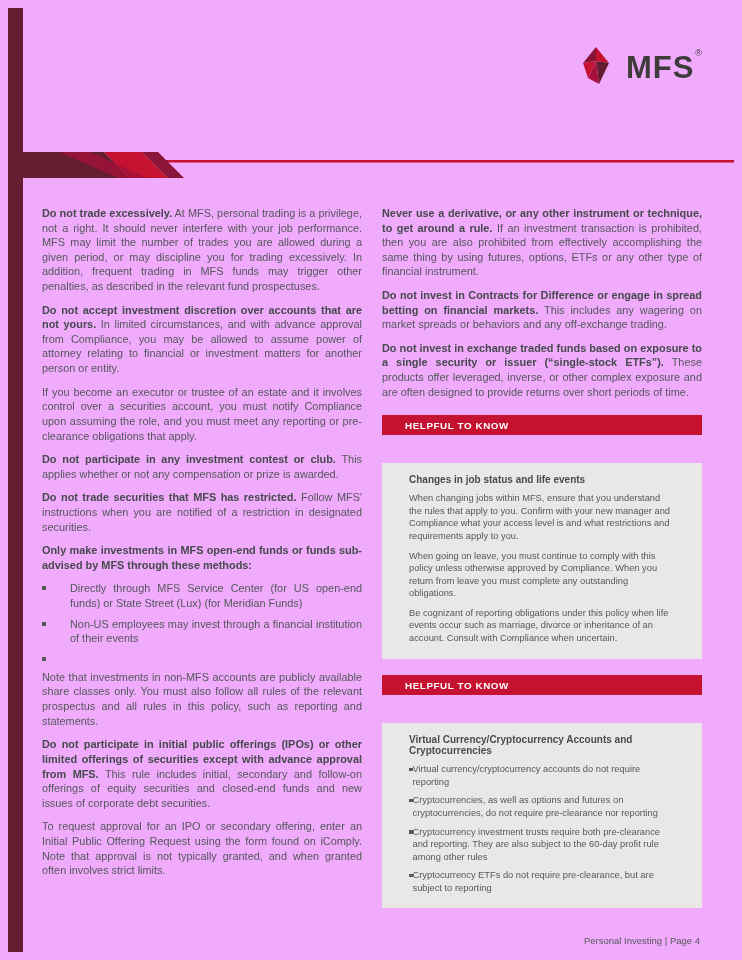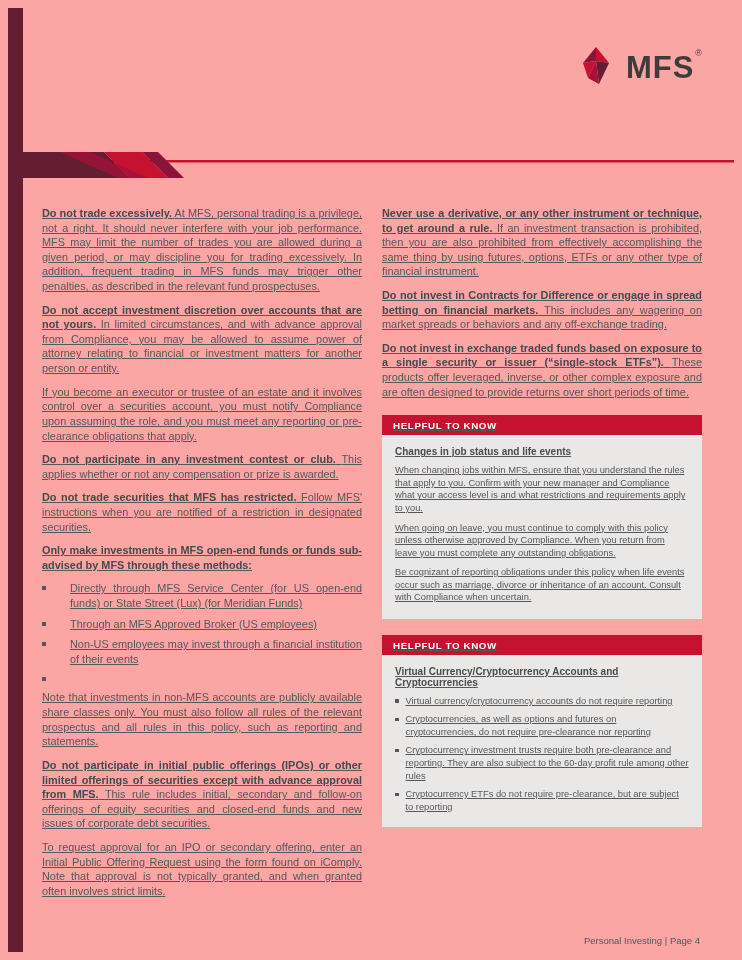--- a/index.html
+++ b/index.html
@@ -4,55 +4,55 @@
 <style>
   * { margin:0; padding:0; box-sizing:border-box; }
   html, body { width:742px; height:960px; }
   body {
     font-family:"Liberation Sans","DejaVu Sans",sans-serif;
     background:#ffffff;
     position:relative;
     color:#55575b;
     overflow:hidden;
   }
-  .page { position:absolute; inset:0; background:#fca5a5; }
+  .page { position:absolute; inset:0; background:#f0abfc; }
 
   .left-bar {
     position:absolute; left:8px; top:8px; width:15px; height:944px;
     background:#651d32;
   }
 
   .logo { position:absolute; top:46px; right:40px; display:flex; align-items:center; }
   .logo-bird { display:block; margin-right:7px; }
   .logo-text { font-size:31px; font-weight:bold; color:#3d3c3b; letter-spacing:1px; line-height:1; }
   .logo-reg { font-size:9px; color:#3d3c3b; align-self:flex-start; margin-top:2px; margin-left:1px; }
 
   .band { position:absolute; left:8px; top:152px; width:726px; height:26px; }
   .band svg { display:block; }
 
   .columns { position:absolute; left:42px; top:206px; width:660px; display:flex; gap:20px; }
-  .col { width:320px;text-decoration:underline; }
+  .col { width:320px; }
 
   .para { font-size:10.9px; line-height:1.34; text-align:justify; margin-bottom:9px; color:#55575b; }
   .lead { font-weight:bold; color:#46494d; }
 
   .bullets { margin:1px 0 9px 0; }
   .bullet { display:flex; gap:24px; font-size:10.9px; line-height:1.34; margin-bottom:6px; text-align:justify; color:#55575b; }
   .sq { flex:0 0 auto; width:4px; height:4px; background:#55575b; margin-top:5px; }
 
   .know-box { margin-top:16px; }
   .know-header {
     background:#c41230; color:#ffffff;
     font-size:9.8px; font-weight:bold; letter-spacing:0.6px;
-    padding:5px 11px 4px;
+    padding:5px 23px 4px;
   }
-  .know-body { background:#e9e8e7; padding:11px 13px 8px; }
+  .know-body { background:#e9e8e7; padding:11px 27px 8px;margin-top:28px; }
   .know-subhead { font-size:10px; font-weight:bold; color:#494c4f; margin-bottom:7px; }
   .know-para { font-size:9.3px; line-height:1.35; color:#55575b; margin-bottom:7px; }
-  .kbullet { display:flex; gap:7px; font-size:9.3px; line-height:1.35; margin-bottom:6px; color:#55575b; }
+  .kbullet { display:flex; font-size:9.3px; line-height:1.35; margin-bottom:6px; color:#55575b; }
   .ksq { flex:0 0 auto; width:3.5px; height:3.5px; background:#55575b; margin-top:4.5px; }
 
   .footer { position:absolute; right:42px; bottom:14px; font-size:9.5px; color:#55575b; }
 </style>
 </head>
 <body>
 
 <div class="page">
 
   <div class="left-bar"></div>
@@ -86,24 +86,20 @@
       <p class="para"><span class="lead">Do not accept investment discretion over accounts that are not yours.</span> <span>In limited circumstances, and with advance approval from Compliance, you may be allowed to assume power of attorney relating to financial or investment matters for another person or entity.</span></p>
       <p class="para"><span class="lead"></span> <span>If you become an executor or trustee of an estate and it involves control over a securities account, you must notify Compliance upon assuming the role, and you must meet any reporting or pre-clearance obligations that apply.</span></p>
       <p class="para"><span class="lead">Do not participate in any investment contest or club.</span> <span>This applies whether or not any compensation or prize is awarded.</span></p>
       <p class="para"><span class="lead">Do not trade securities that MFS has restricted.</span> <span>Follow MFS' instructions when you are notified of a restriction in designated securities.</span></p>
       <p class="para"><span class="lead">Only make investments in MFS open-end funds or funds sub-advised by MFS through these methods:</span> <span></span></p>
 
       <div class="bullets">
         <div class="bullet">
             <span class="sq"></span>
             <span>Directly through MFS Service Center (for US open-end funds) or State Street (Lux) (for Meridian Funds)</span>
-          </div>
-        <div class="bullet">
-            <span class="sq"></span>
-            <span>Through an MFS Approved Broker (US employees)</span>
           </div>
         <div class="bullet">
             <span class="sq"></span>
             <span>Non-US employees may invest through a financial institution of their events</span>
           </div>
         <div class="bullet">
             <span class="sq"></span>
           </div>
       </div>
 

